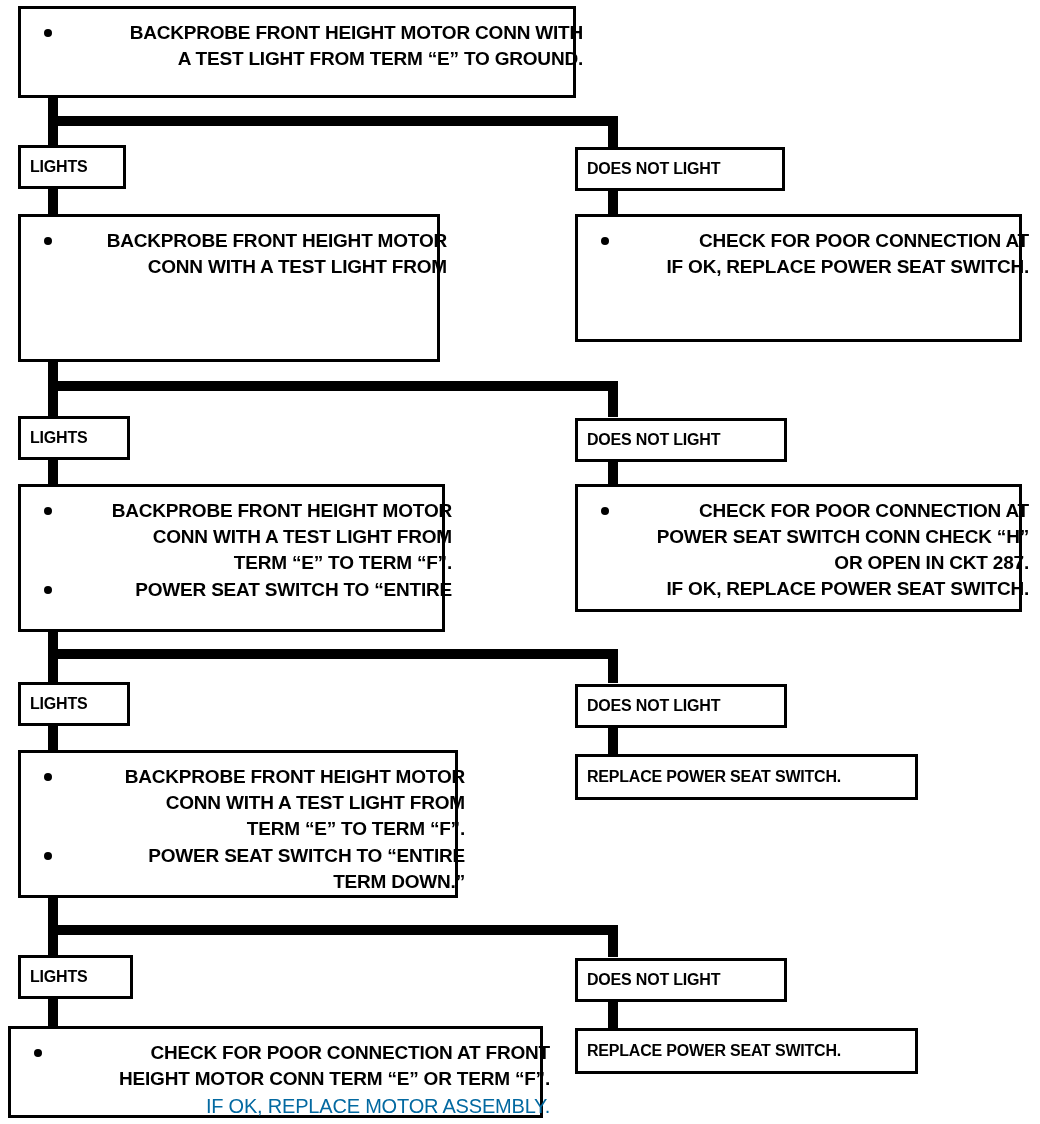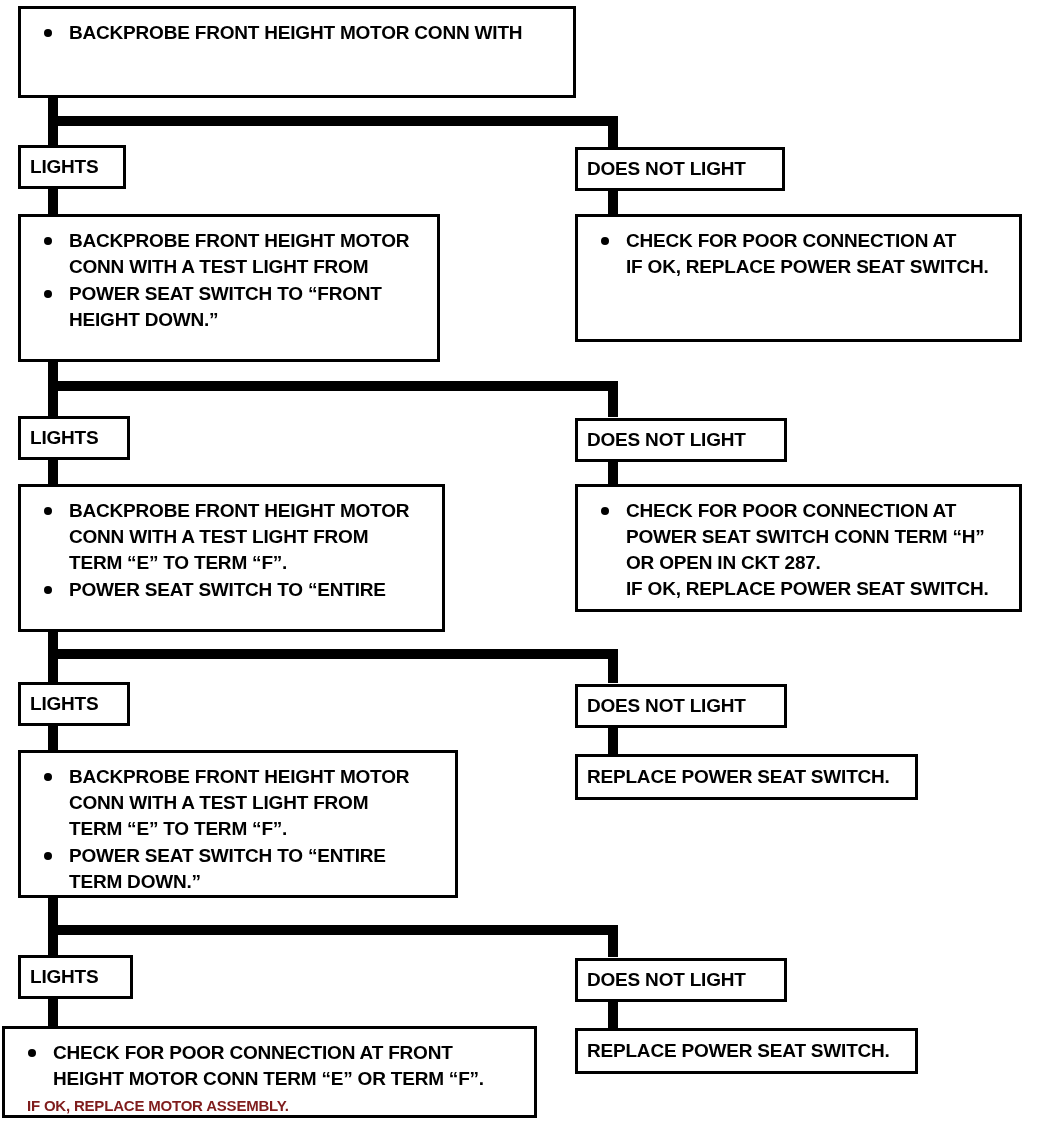--- a/index.html
+++ b/index.html
@@ -27,34 +27,35 @@
     width: 100%;
     height: 100%;
   }
   
   .label-box {
     display: flex;
     align-items: center;
     padding-left: 9px;
   }
   .label-text {
-    font-size: 19px;
+    font-size: 16px;
     font-weight: bold;
     letter-spacing: -0.2px;
     color: #000000;
     white-space: nowrap;
   }
   .bullets {
     padding: 11px 8px 8px 10px;
   }
   .bullet-row {
     position: relative;
     display: block;
     padding-left: 38px;
     margin-bottom: 1px;
+    text-align: right;
   }
   .bullet-row.nobul {
     padding-left: 38px;
   }
   .bullet-dot {
     position: absolute;
     left: 13px;
     top: 9px;
     width: 8px;
     height: 8px;
@@ -65,25 +66,25 @@
     display: block;
     font-size: 19px;
     font-weight: bold;
     line-height: 26px;
     letter-spacing: -0.2px;
     color: #000000;
     white-space: nowrap;
   }
   .plain-line {
     display: block;
-    font-size: 15px;
-    font-weight: bold;
+    font-size: 20px;
+    font-weight: normal;
     line-height: 26px;
     letter-spacing: -0.2px;
-    color: #7f1d1d;
+    color: #0369a1;
     white-space: nowrap;
   }
   
   .conn-v {
     position: absolute;
     background: #000000;
     width: 10px;
     z-index: 1;
   }
   .conn-h {
@@ -127,43 +128,39 @@
   <div class="conn-v" style="left:48px; top:925px; height:32px;"></div>
   <div class="conn-v" style="left:608px; top:925px; height:32px;"></div>
   <div class="conn-v" style="left:48px; top:998px; height:30px;"></div>
   <div class="conn-v" style="left:608px; top:1001px; height:28px;"></div>
 
   <div class="box" style="left:18px; top:6px; width:558px; height:92px;">
     <div class="box-inner bullets">
       <div class="bullet-row">
         <span class="bullet-dot"></span>
         <span class="bullet-line">BACKPROBE FRONT HEIGHT MOTOR CONN WITH</span>
+        <span class="bullet-line">A TEST LIGHT FROM TERM “E” TO GROUND.</span>
       </div>
     </div>
   </div>
 
   <div class="box label-box" style="left:18px; top:145px; width:108px; height:44px;">
     <span class="label-text">LIGHTS</span>
   </div>
 
   <div class="box label-box" style="left:575px; top:147px; width:210px; height:44px;">
     <span class="label-text">DOES NOT LIGHT</span>
   </div>
 
   <div class="box" style="left:18px; top:214px; width:422px; height:148px;">
     <div class="box-inner bullets">
       <div class="bullet-row">
         <span class="bullet-dot"></span>
         <span class="bullet-line">BACKPROBE FRONT HEIGHT MOTOR</span>
         <span class="bullet-line">CONN WITH A TEST LIGHT FROM</span>
-      </div>
-      <div class="bullet-row">
-        <span class="bullet-dot"></span>
-        <span class="bullet-line">POWER SEAT SWITCH TO “FRONT</span>
-        <span class="bullet-line">HEIGHT DOWN.”</span>
       </div>
     </div>
   </div>
 
   <div class="box" style="left:575px; top:214px; width:447px; height:128px;">
     <div class="box-inner bullets">
       <div class="bullet-row">
         <span class="bullet-dot"></span>
         <span class="bullet-line">CHECK FOR POOR CONNECTION AT</span>
         <span class="bullet-line">IF OK, REPLACE POWER SEAT SWITCH.</span>
@@ -192,21 +189,21 @@
         <span class="bullet-line">POWER SEAT SWITCH TO “ENTIRE</span>
       </div>
     </div>
   </div>
 
   <div class="box" style="left:575px; top:484px; width:447px; height:128px;">
     <div class="box-inner bullets">
       <div class="bullet-row">
         <span class="bullet-dot"></span>
         <span class="bullet-line">CHECK FOR POOR CONNECTION AT</span>
-        <span class="bullet-line">POWER SEAT SWITCH CONN TERM “H”</span>
+        <span class="bullet-line">POWER SEAT SWITCH CONN CHECK “H”</span>
         <span class="bullet-line">OR OPEN IN CKT 287.</span>
         <span class="bullet-line">IF OK, REPLACE POWER SEAT SWITCH.</span>
       </div>
     </div>
   </div>
 
   <div class="box label-box" style="left:18px; top:682px; width:112px; height:44px;">
     <span class="label-text">LIGHTS</span>
   </div>
 
@@ -235,21 +232,21 @@
   </div>
 
   <div class="box label-box" style="left:18px; top:955px; width:115px; height:44px;">
     <span class="label-text">LIGHTS</span>
   </div>
 
   <div class="box label-box" style="left:575px; top:958px; width:212px; height:44px;">
     <span class="label-text">DOES NOT LIGHT</span>
   </div>
 
-  <div class="box" style="left:2px; top:1026px; width:535px; height:92px;">
+  <div class="box" style="left:8px; top:1026px; width:535px; height:92px;">
     <div class="box-inner bullets">
       <div class="bullet-row">
         <span class="bullet-dot"></span>
         <span class="bullet-line">CHECK FOR POOR CONNECTION AT FRONT</span>
         <span class="bullet-line">HEIGHT MOTOR CONN TERM “E” OR TERM “F”.</span>
       </div>
       <div class="bullet-row nobul" style="padding-left:12px;">
         <span class="plain-line">IF OK, REPLACE MOTOR ASSEMBLY.</span>
       </div>
     </div>

